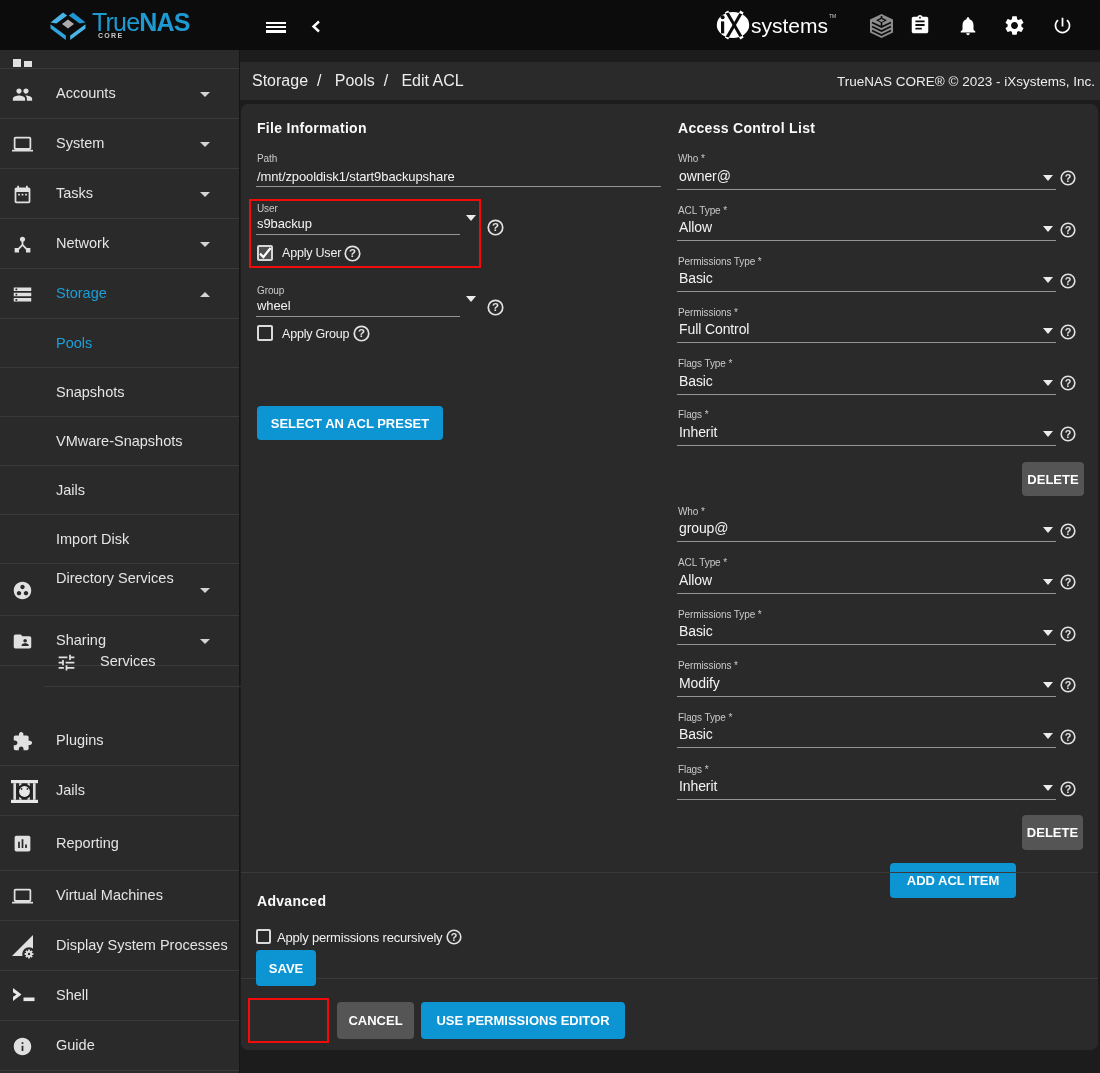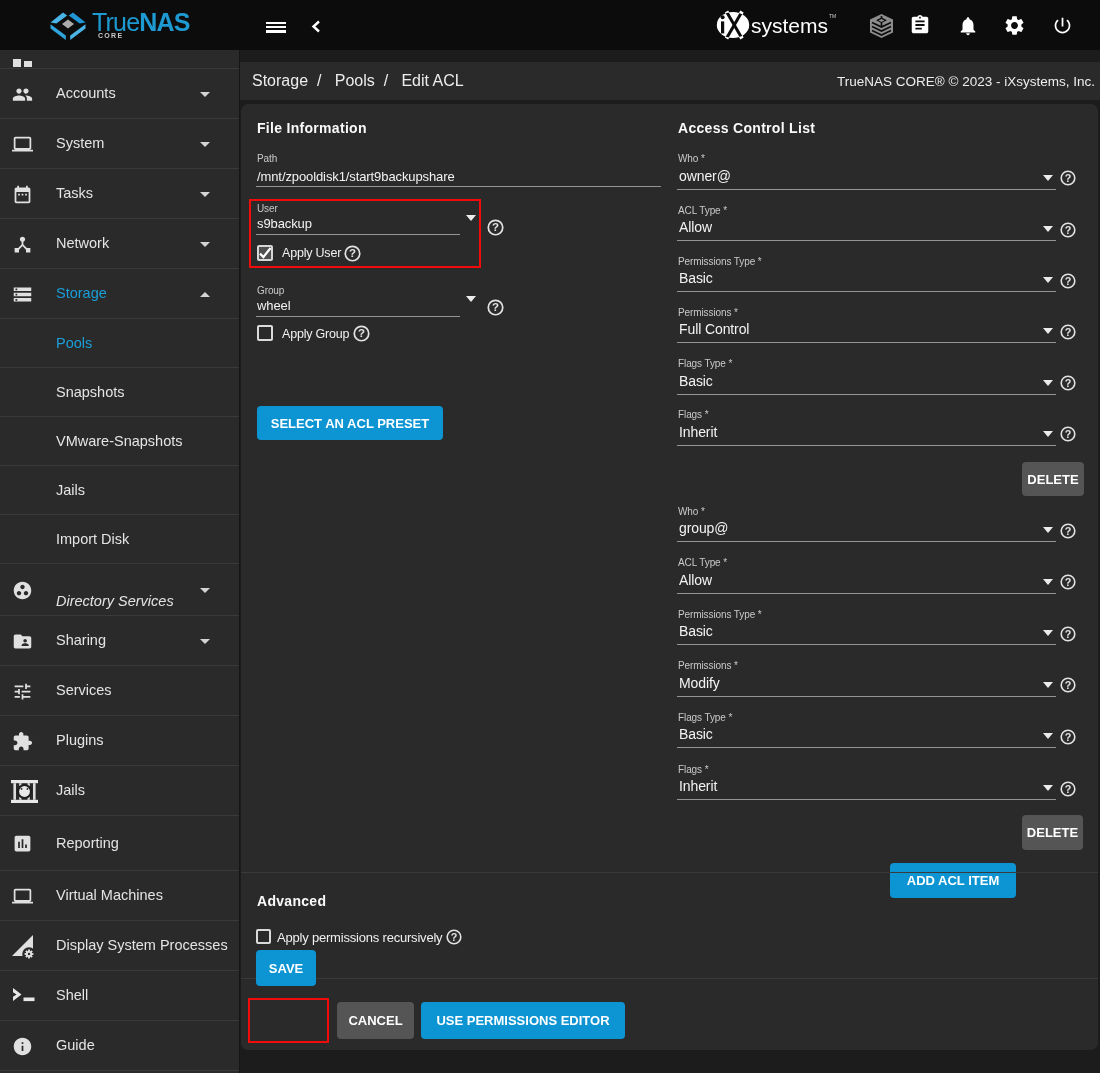--- a/index.html
+++ b/index.html
@@ -149,31 +149,31 @@
 <div class="sitem" style="top:416px;height:49px;">
         <div class="stext" style="top:15.5px;">Jails</div>
       </div>
 <div class="sitem" style="top:465px;height:49px;">
         <div class="stext" style="top:15.5px;text-align:center;">Import Disk</div>
       </div>
 <div class="sitem" style="top:514px;height:52px;">
         <svg class="abs" style="left:12px;top:15.5px" width="21" height="21" viewBox="0 0 24 24">
           <path fill="#e0e0e0" d="M12 2C6.48 2 2 6.48 2 12s4.48 10 10 10 10-4.48 10-10S17.52 2 12 2zM8 17.5c-1.38 0-2.5-1.12-2.5-2.5s1.12-2.5 2.5-2.5 2.5 1.12 2.5 2.5-1.12 2.5-2.5 2.5zM9.5 8c0-1.38 1.12-2.5 2.5-2.5s2.5 1.12 2.5 2.5-1.12 2.5-2.5 2.5S9.5 9.38 9.5 8zm6.5 9.5c-1.38 0-2.5-1.12-2.5-2.5s1.12-2.5 2.5-2.5 2.5 1.12 2.5 2.5-1.12 2.5-2.5 2.5z"></path>
         </svg>
-        <div class="stext" style="top:29px;font-style:italic;">Directory Services</div>
+        <div class="stext" style="top:6px;">Directory Services</div>
         <div class="caret" style="top:23.5px;"></div>
       </div>
 <div class="sitem" style="top:566px;height:50px;">
         <svg class="abs" style="left:12px;top:14.5px" width="21" height="21" viewBox="0 0 24 24">
           <path fill="#e0e0e0" d="M20 6h-8l-2-2H4c-1.1 0-2 .9-2 2v12c0 1.1.9 2 2 2h16c1.1 0 2-.9 2-2V8c0-1.1-.9-2-2-2zm-5 3c1.1 0 2 .9 2 2s-.9 2-2 2-2-.9-2-2 .9-2 2-2zm4 8h-8v-1c0-1.33 2.67-2 4-2s4 .67 4 2v1z"></path>
         </svg>
         <div class="stext" style="top:16.0px;">Sharing</div>
         <div class="caret" style="top:22.5px;"></div>
       </div>
-<div class="sitem" style="top:616px;height:50px;">
+<div class="sitem" style="top:587px;height:50px;margin-left:44px;">
         <svg class="abs" style="left:12px;top:14.5px" width="21" height="21" viewBox="0 0 24 24">
           <path fill="#e0e0e0" d="M3 17v2h6v-2H3zM3 5v2h10V5H3zm10 16v-2h8v-2h-8v-2h-2v6h2zM7 9v2H3v2h4v2h2V9H7zm14 4v-2H11v2h10zm-6-4h2V7h4V5h-4V3h-2v6z"></path>
         </svg>
         <div class="stext" style="top:16.0px;">Services</div>
       </div>
 <div class="sitem" style="top:666px;height:50px;">
         <svg class="abs" style="left:12px;top:14.5px" width="21" height="21" viewBox="0 0 24 24">
           <path fill="#e0e0e0" d="M20.5 11H19V7c0-1.1-.9-2-2-2h-4V3.5C13 2.12 11.88 1 10.5 1S8 2.12 8 3.5V5H4c-1.1 0-1.99.9-1.99 2v3.8H3.5c1.49 0 2.7 1.21 2.7 2.7s-1.21 2.7-2.7 2.7H2V20c0 1.1.9 2 2 2h3.8v-1.5c0-1.49 1.21-2.7 2.7-2.7 1.49 0 2.7 1.21 2.7 2.7V22H17c1.1 0 2-.9 2-2v-4h1.5c1.38 0 2.5-1.12 2.5-2.5S21.88 11 20.5 11z"></path>
         </svg>
         <div class="stext" style="top:16.0px;">Plugins</div>

